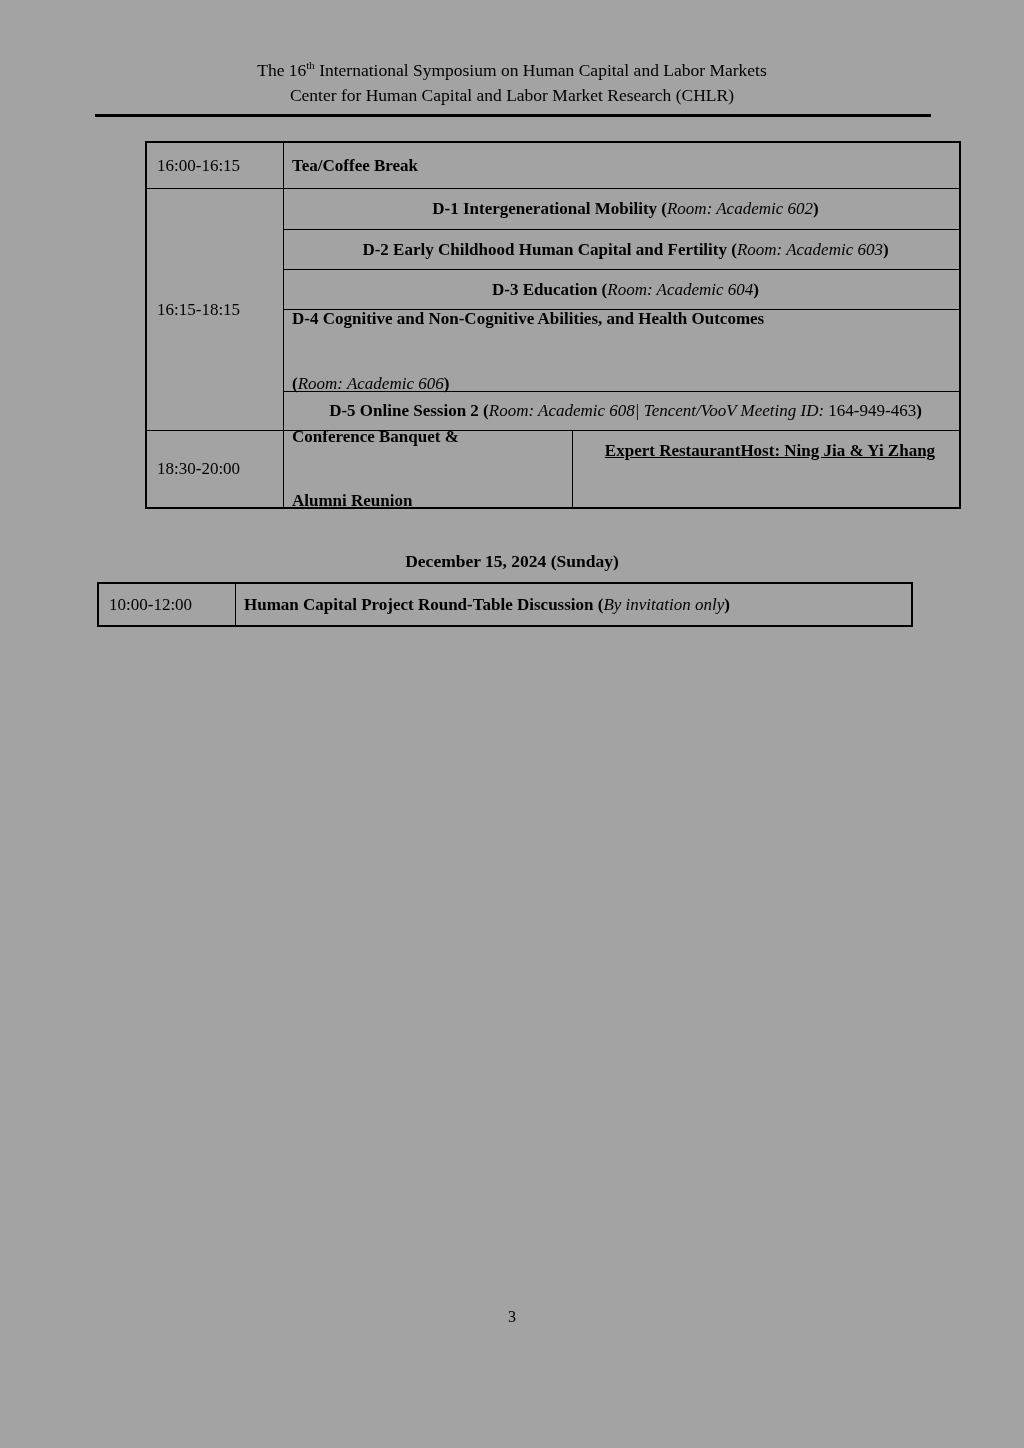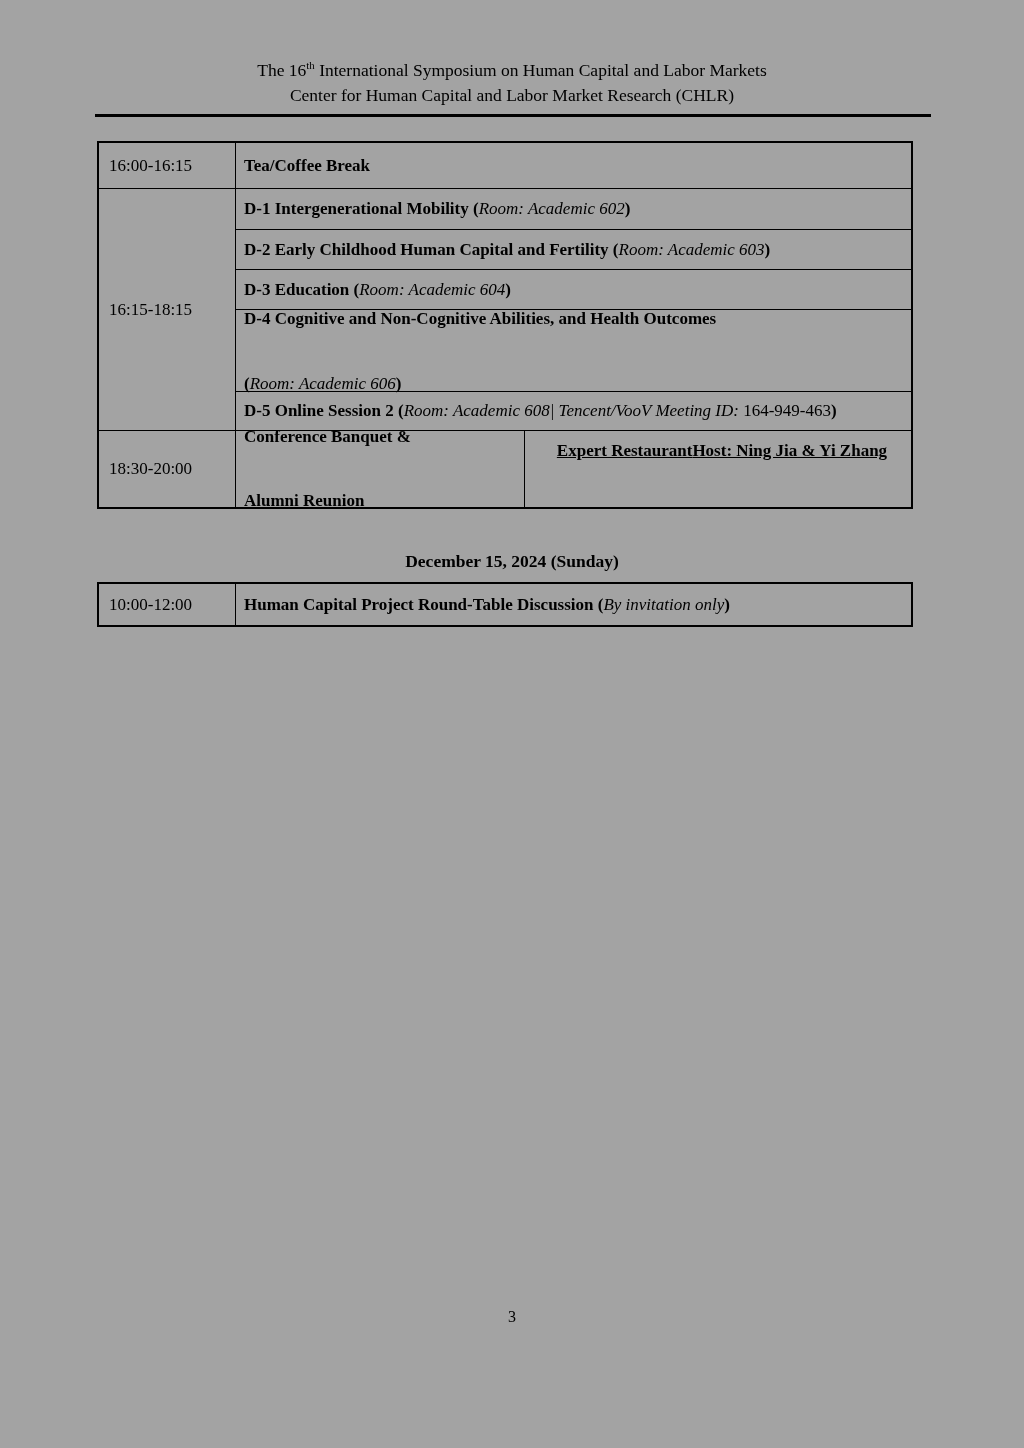--- a/index.html
+++ b/index.html
@@ -25,21 +25,21 @@
     position:absolute; top:114px; left:95px; width:836px; height:2.5px;
     background:#000;
   }
 
   
   .tbl {
     position:absolute; left:97px; width:816px;
     border:2px solid #000; box-sizing:border-box;
     font-size:17px;
   }
-  .t1 { top:141px; }
+  .t1 { top:141px;margin-left:48px; }
   .t2 { top:582px; }
 
   .trow { display:flex; }
   .trow + .trow { border-top:1.5px solid #000; }
 
   .timecell {
     flex:0 0 137px; box-sizing:border-box;
     border-right:1.5px solid #000;
     display:flex; align-items:center;
     padding-left:10px;
@@ -50,20 +50,21 @@
     display:flex; align-items:center;
     padding-left:8px;
     white-space:nowrap;
   }
 
   .sessions { flex:1; display:flex; flex-direction:column; }
   .srow {
     display:flex; align-items:center;
     padding-left:8px; box-sizing:border-box;
     white-space:nowrap;
+    justify-content:center;
   }
   .srow + .srow { border-top:1.5px solid #000; }
   .srow.multi {
     flex-direction:column; align-items:flex-start; justify-content:center;
     line-height:41px;
   }
 
   .bq-ev {
     flex:0 0 289px; box-sizing:border-box;
     border-right:1.5px solid #000;

